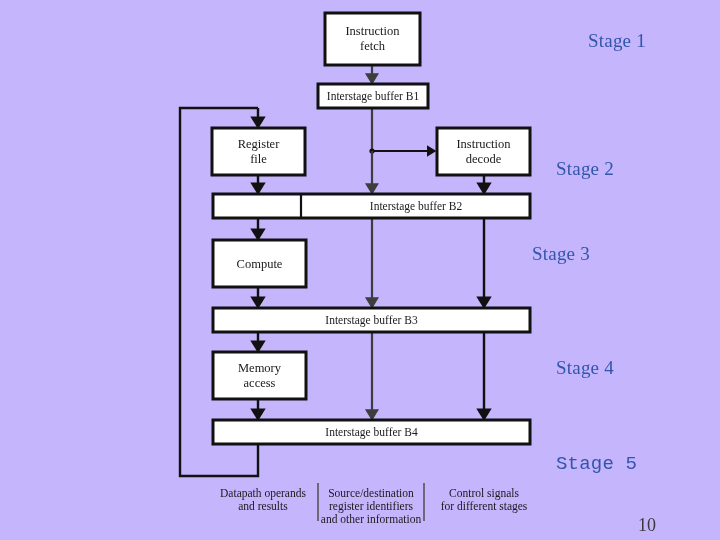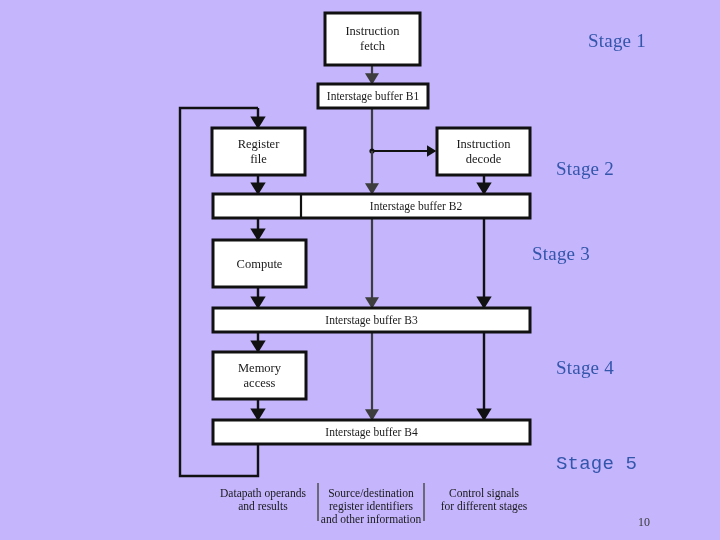--- a/index.html
+++ b/index.html
@@ -39,21 +39,21 @@
   #stage-1 { left: 588px; top: 30px; }
   #stage-2 { left: 556px; top: 130px; }
   #stage-3 { left: 532px; top: 243px; }
   #stage-4 { left: 556px; top: 357px; }
   #stage-5 { left: 556px; top: 453px; }
   #page-number {
     position: absolute;
     left: 638px;
     top: 515px;
     font-family: "Liberation Serif", serif;
-    font-size: 12px;
+    font-size: 18px;
     color: #3a3a3a;
   }
 </style>
 </head>
 <body>
 
 <div id="slide" style="background: #c4b5fd;">
 
   <svg id="diagram-svg" viewBox="0 0 720 540">
     <defs>

